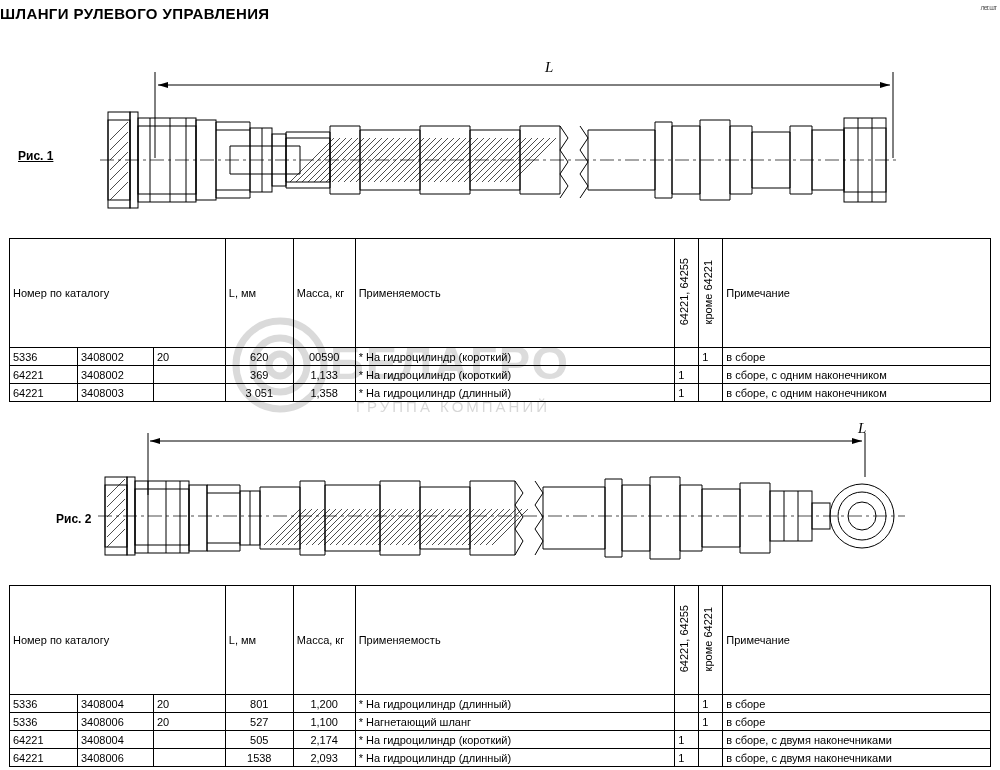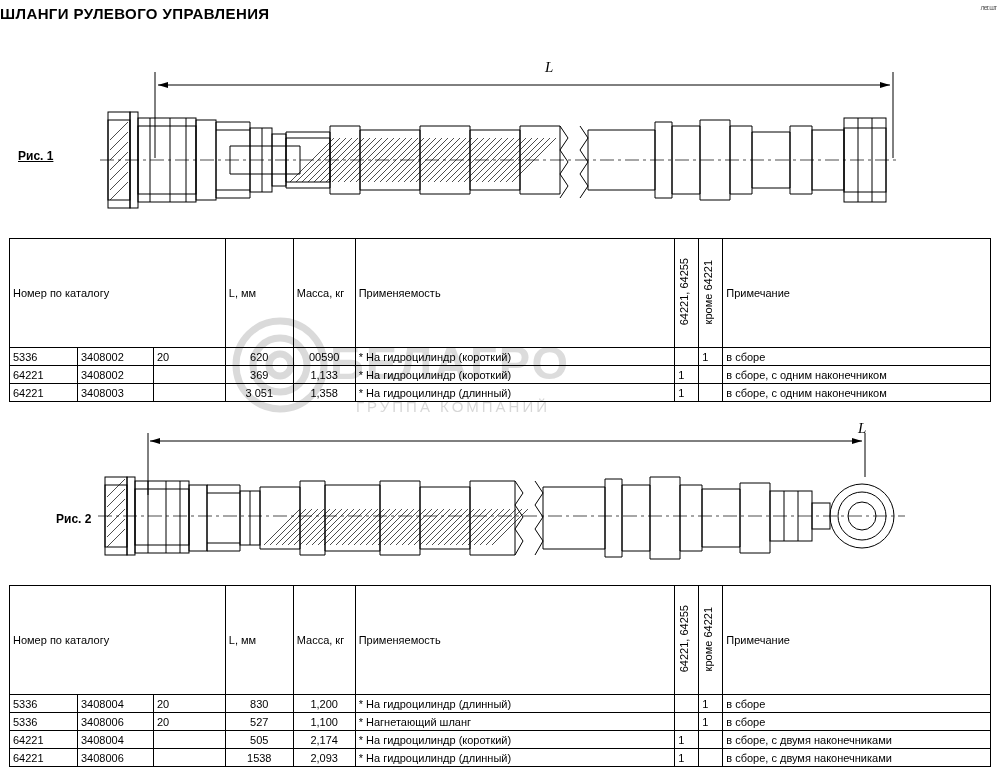--- a/index.html
+++ b/index.html
@@ -413,21 +413,21 @@
         <td class="c">Применяемость</td>
         <td class="c"><span class="vert">64221, 64255</span></td>
         <td class="c"><span class="vert">кроме 64221</span></td>
         <td class="c">Примечание</td>
       </tr>
 
       <tr class="row">
         <td class="c">5336</td>
         <td class="c">3408004</td>
         <td class="c">20</td>
-        <td class="r">830</td>
+        <td class="r">801</td>
         <td class="r">1,200</td>
         <td class="l">* На гидроцилиндр (длинный)</td>
         <td class="c"></td>
         <td class="c">1</td>
         <td class="l">в сборе</td>
       </tr>
       <tr class="row">
         <td class="c">5336</td>
         <td class="c">3408006</td>
         <td class="c">20</td>

